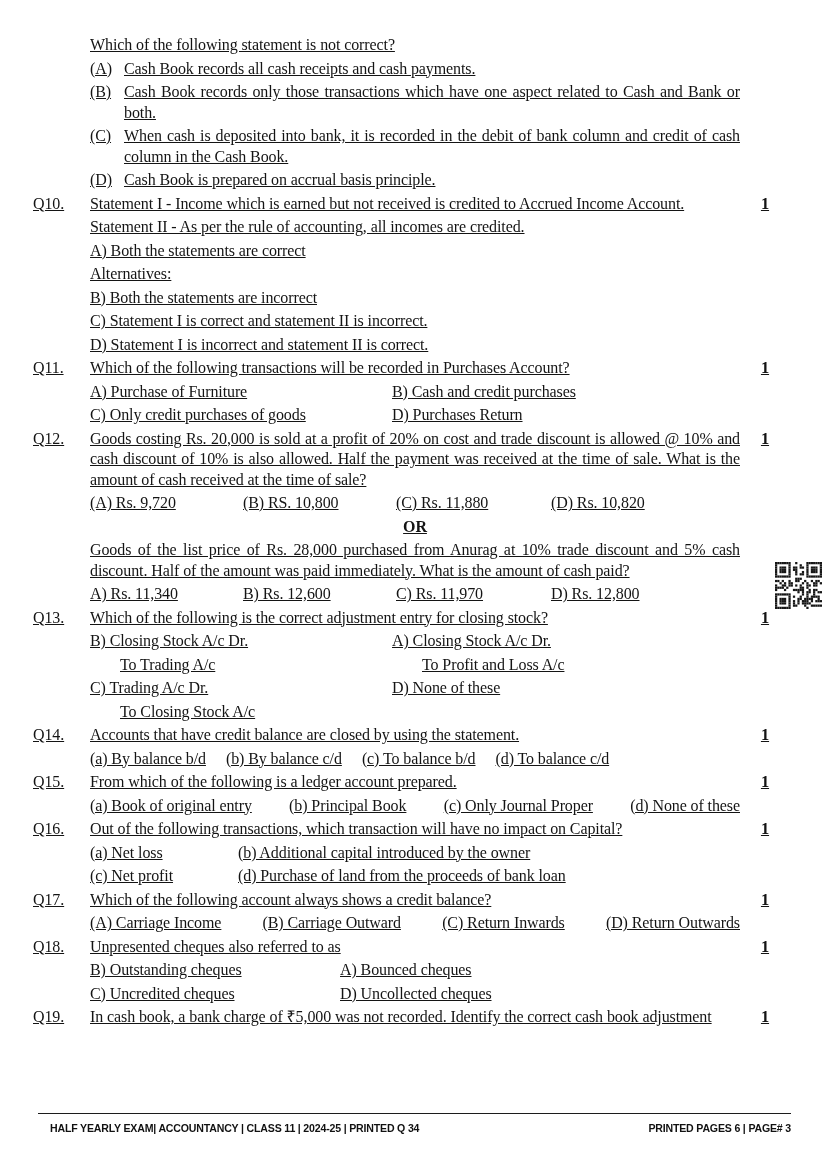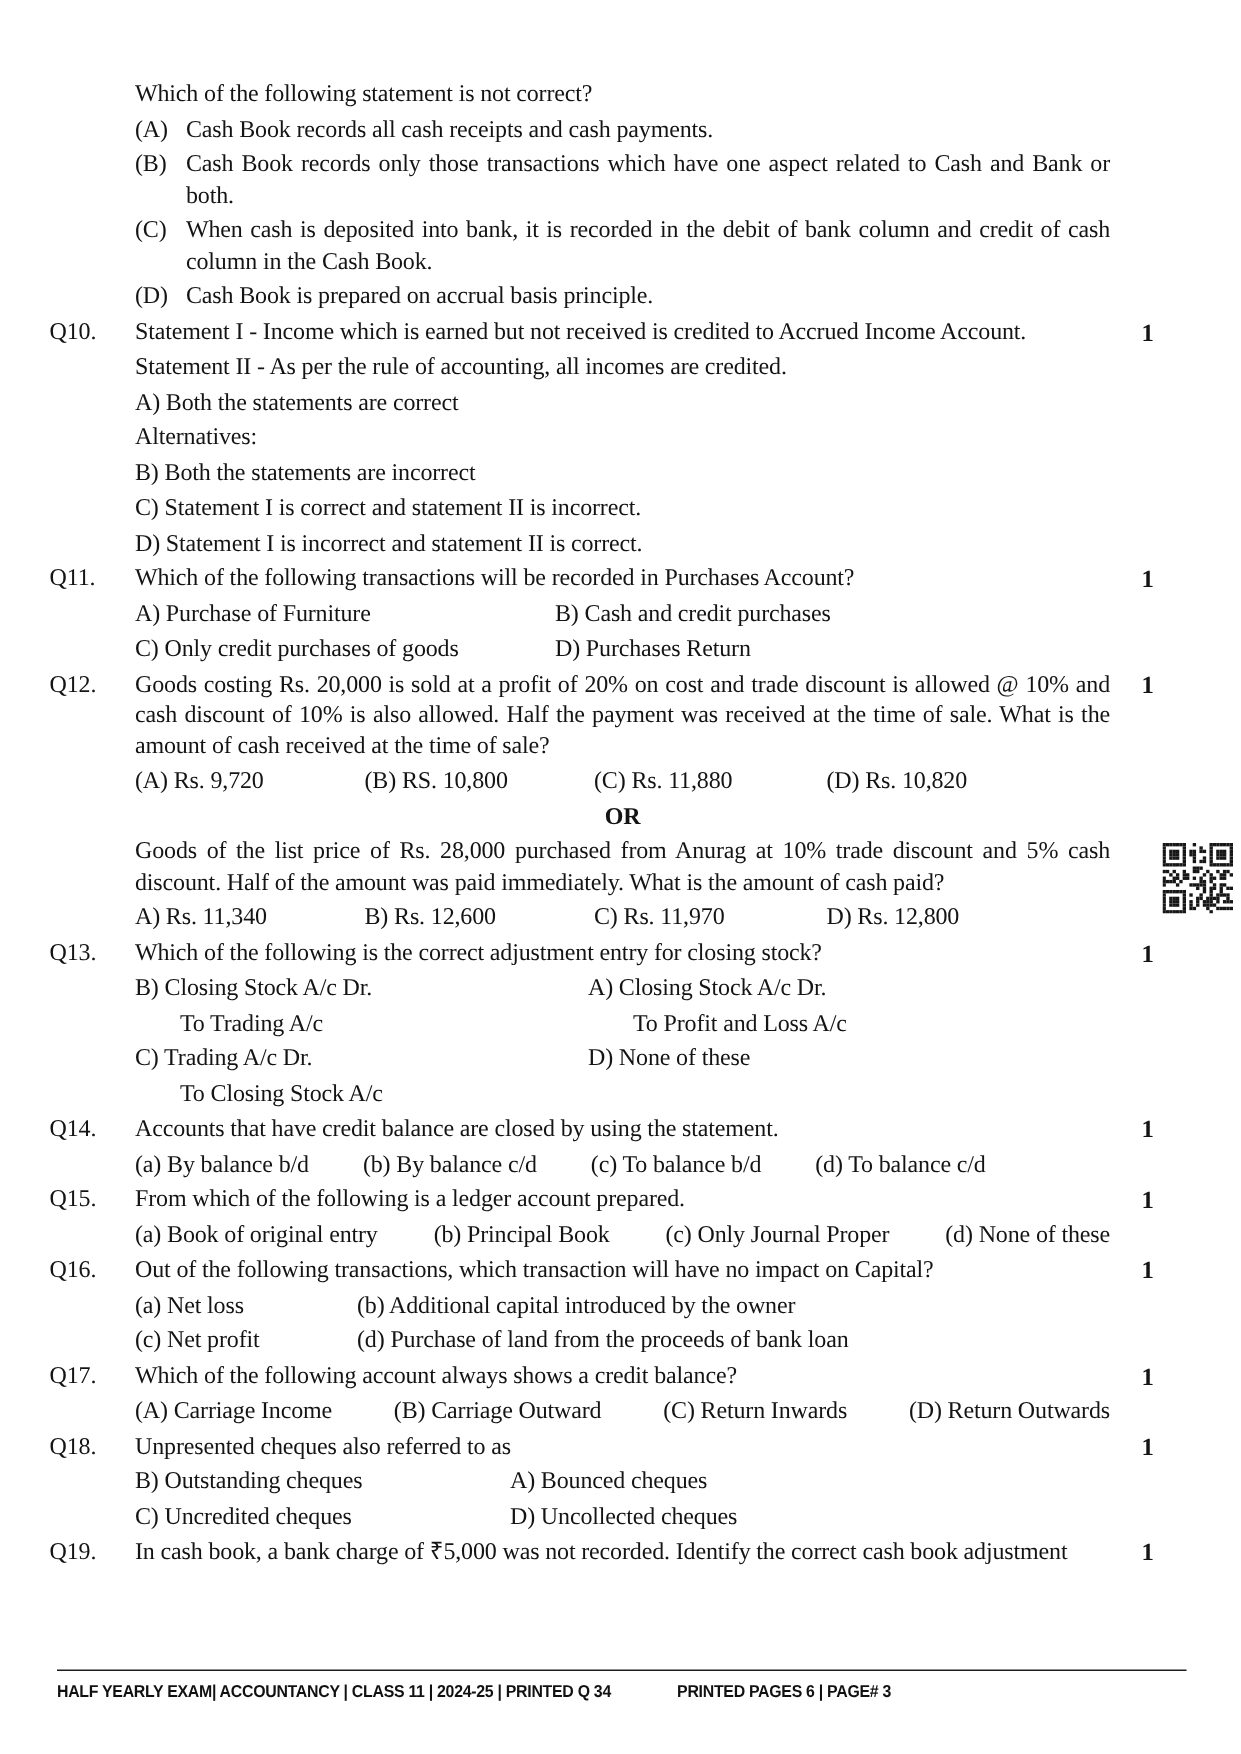--- a/index.html
+++ b/index.html
@@ -7,43 +7,43 @@
     position:relative;
     width:827px; height:1169px;
     background:#ffffff;
     font-family:"Liberation Serif", serif;
     color:#141414;
     font-size:16px;
     line-height:20.5px;
     letter-spacing:-0.1px;
     overflow:hidden;
   }
-  .content { position:absolute; left:33px; top:50px; width:757px; }
+  .content { position:absolute; left:33px; top:32px; width:757px;text-decoration:underline; }
   .q { display:grid; grid-template-columns:57px 650px 50px; margin-top:3px; }
   .qno { grid-column:1; }
   .qbody { grid-column:2; }
   .qmarks { grid-column:3; text-align:center; font-weight:bold; font-size:16.5px; }
   .row { margin-top:3px; }
   .row:first-child { margin-top:0; }
   .justify { text-align:justify; }
   .optrow { display:grid; grid-template-columns:34px 1fr; margin-top:3px; }
-  .cols-q11 { display:grid; grid-template-columns:280px 1fr; margin-top:3px; }
+  .cols-q11 { display:grid; grid-template-columns:280px 1fr; margin-top:3px;gap:22px; }
   .cols-q13 { display:grid; grid-template-columns:302px 1fr; margin-top:3px; }
   .cols-q16 { display:grid; grid-template-columns:148px 1fr; margin-top:3px; }
   .cols-q18 { display:grid; grid-template-columns:250px 1fr; margin-top:3px; }
   .cols4 { display:grid; grid-template-columns:153px 153px 155px 1fr; margin-top:3px; }
-  .row-gap { display:flex; gap:36px; margin-top:3px; }
+  .row-gap { display:flex; gap:20px; margin-top:3px; }
   .row-sb { display:flex; justify-content:space-between; margin-top:3px; }
   .sub-indent { padding-left:30px; }
   .or-label { text-align:center; font-weight:bold; margin-top:3px; }
   .qr { position:absolute; left:775px; top:562px; width:47px; height:47px; }
   .footer-line { position:absolute; left:38px; right:36px; top:1113px; border-top:1.6px solid #1c1c1c; }
   .footer {
-    position:absolute; left:38px; right:36px; top:1118px;
-    display:flex; justify-content:flex-start;
+    position:absolute; left:50px; right:36px; top:1118px;
+    display:flex; justify-content:space-between;
     font-family:"Liberation Sans", sans-serif;
     font-weight:bold; font-size:11.5px; letter-spacing:-0.2px; color:#111;
   }
   .footer .squeeze-l { display:inline-block; transform:scaleX(0.92); transform-origin:left center; white-space:nowrap; }
   .footer .squeeze-r { display:inline-block; transform:scaleX(0.92); transform-origin:right center; white-space:nowrap; }
 </style>
 </head>
 <body>
 
 <div class="page">

